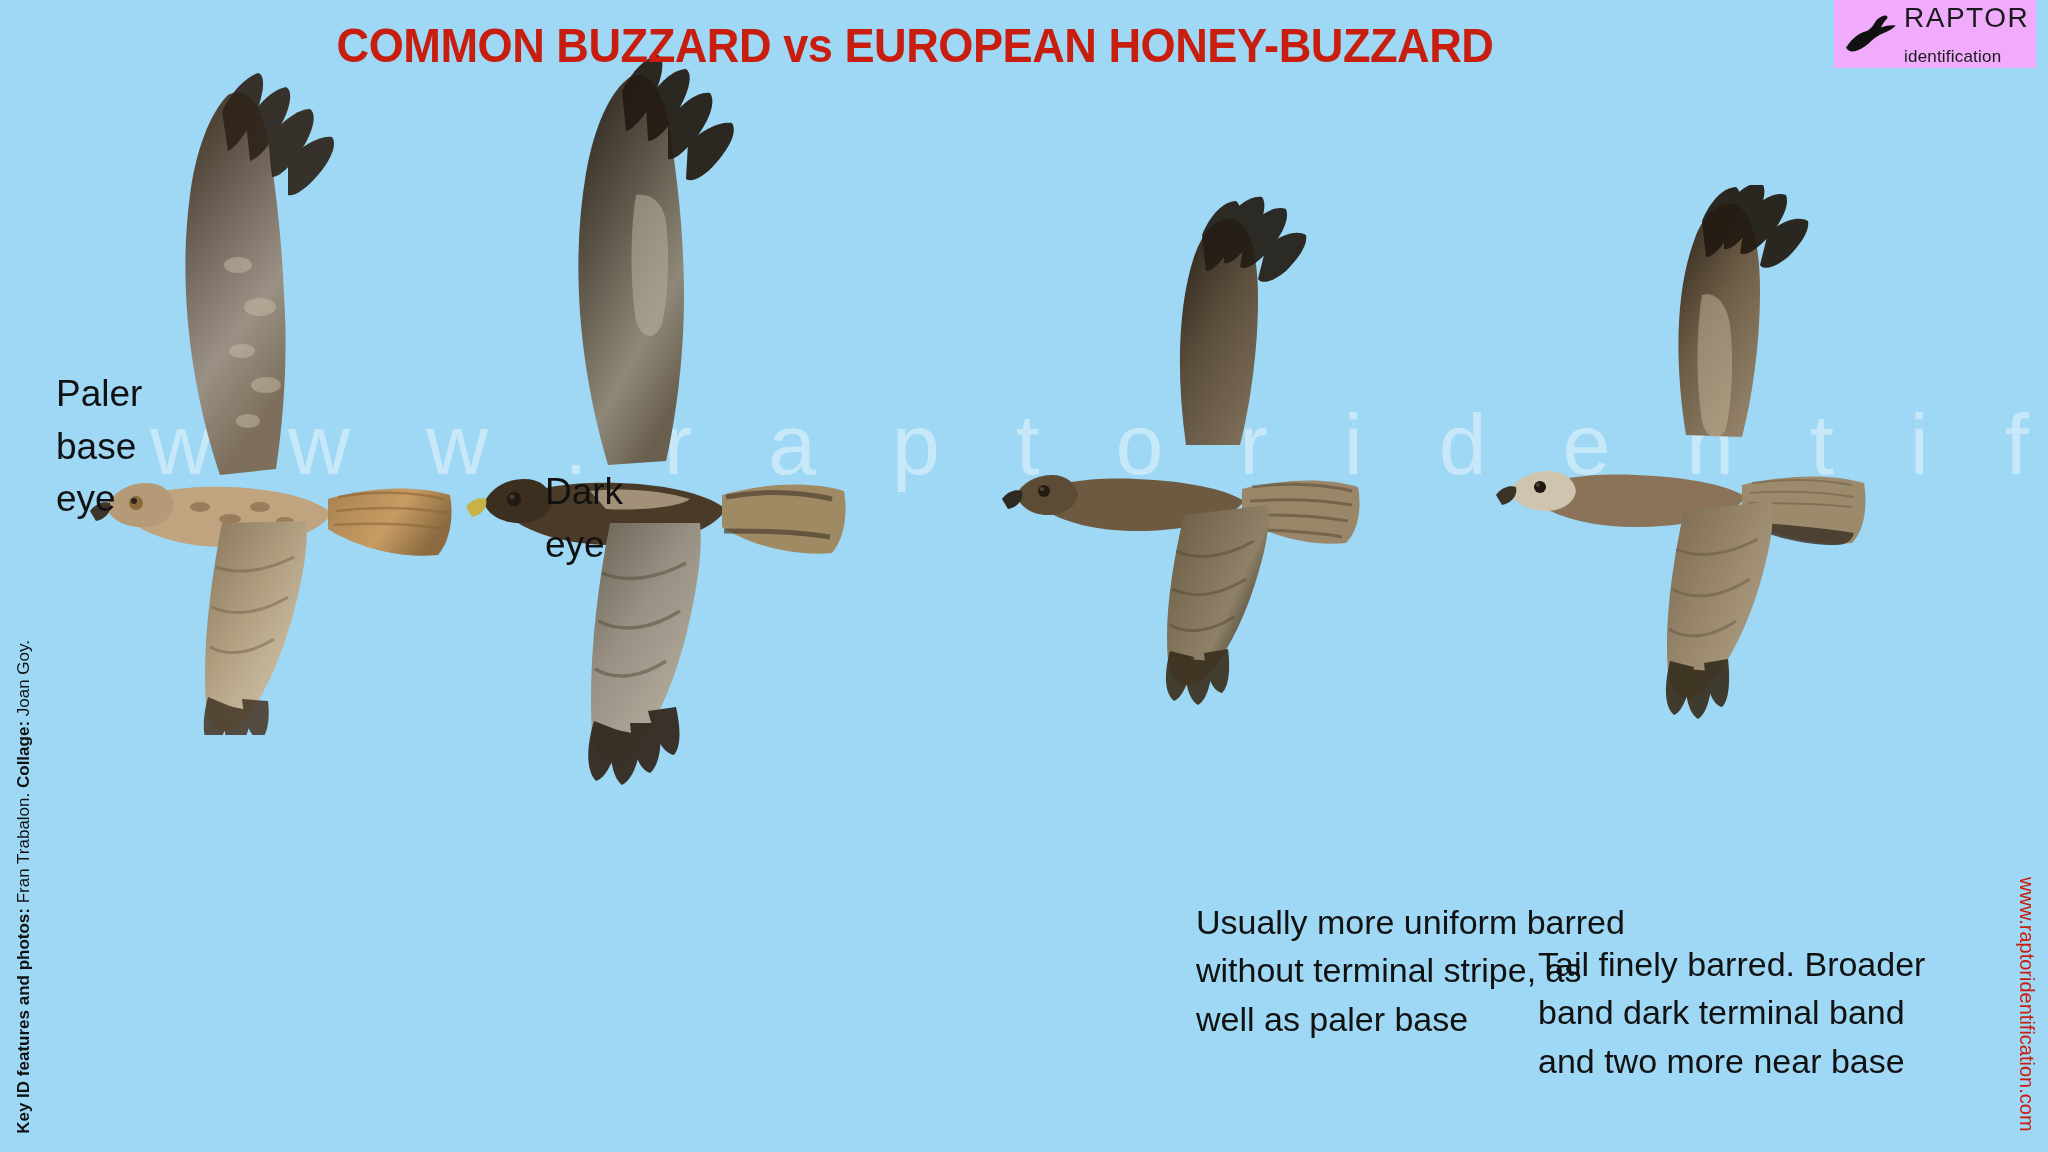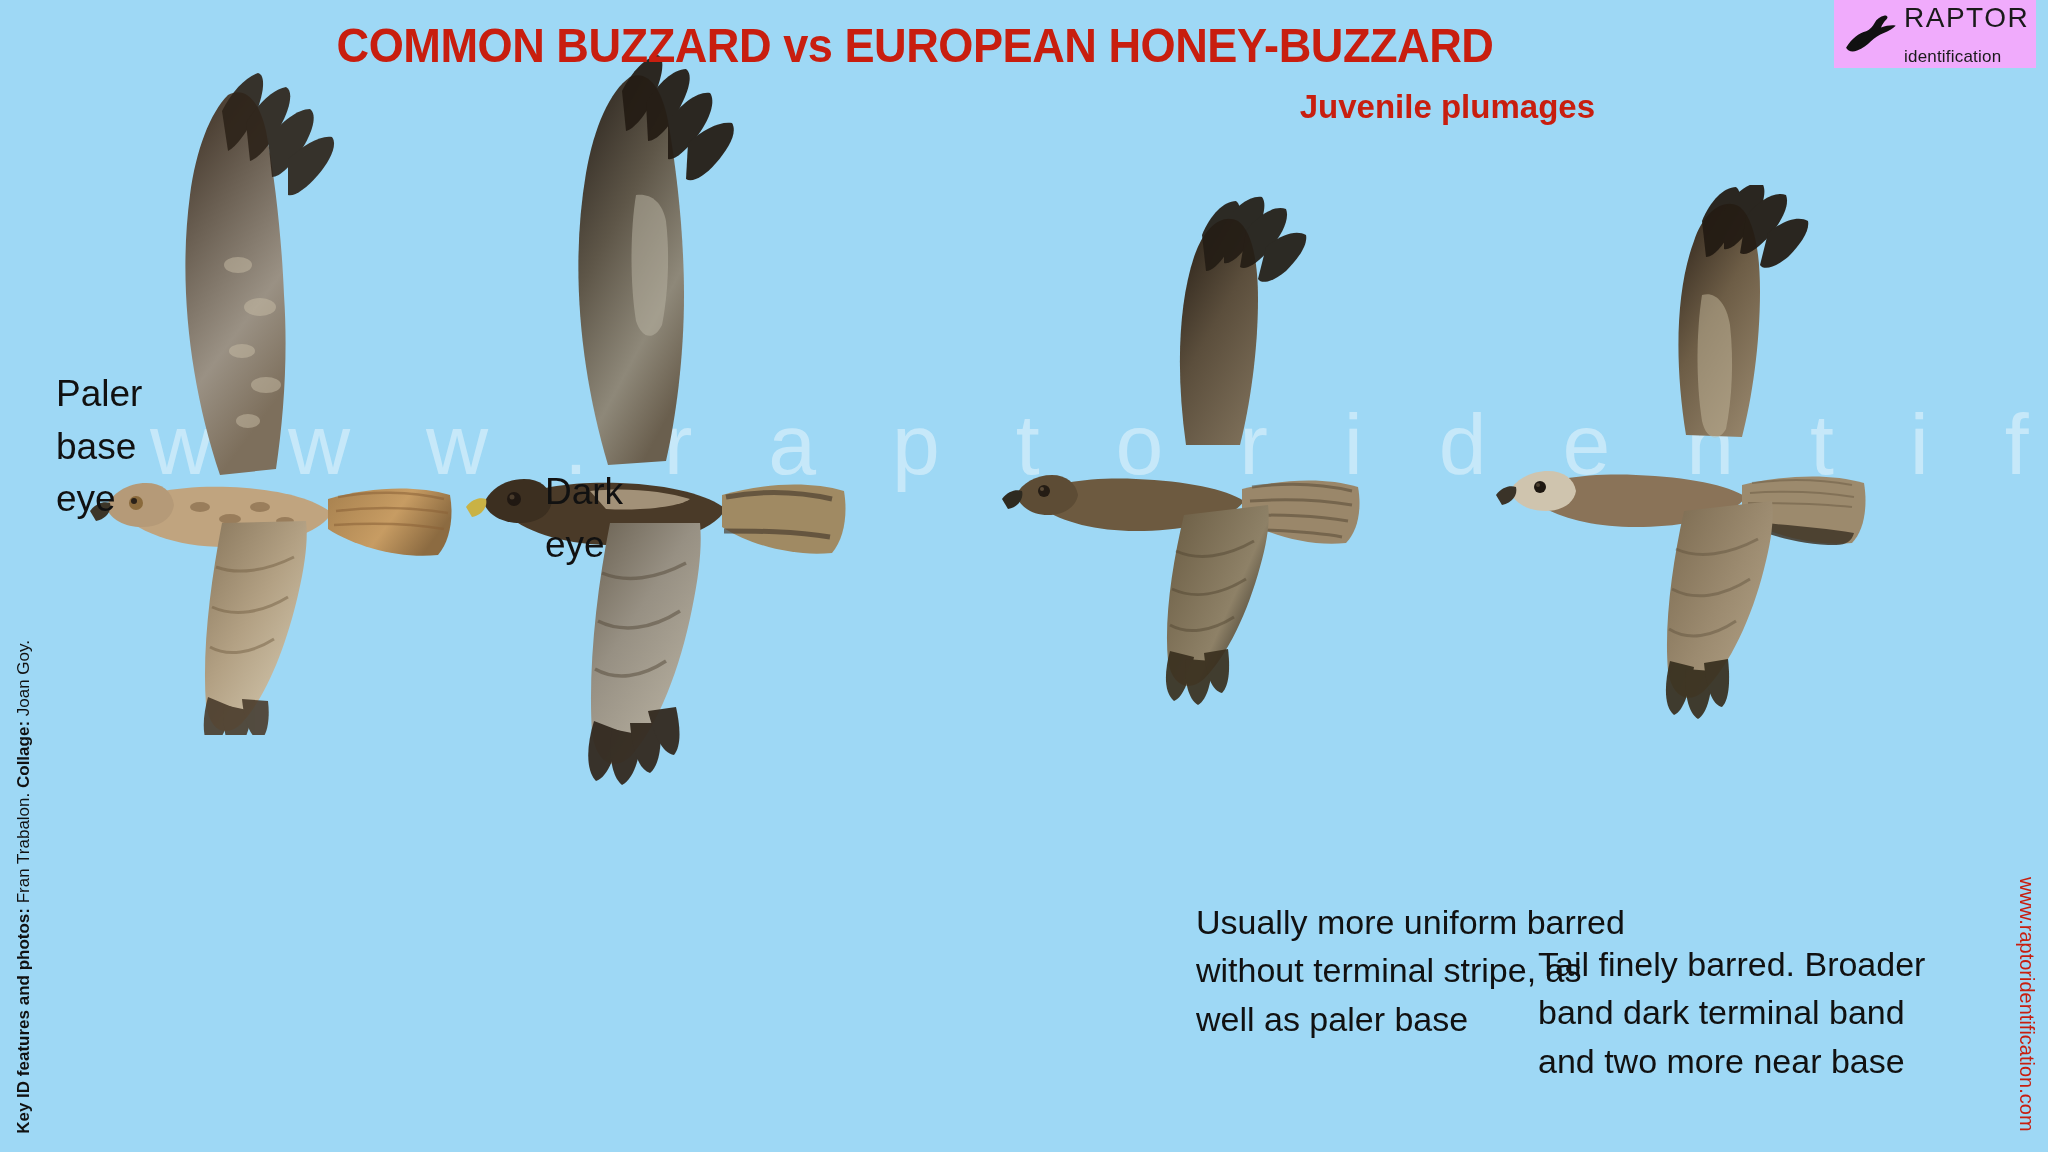--- a/index.html
+++ b/index.html
@@ -401,21 +401,20 @@
       <path d="M189 444 C 208 456 232 452 256 436"></path>
     </g>
     <g fill="#38301f" opacity="0.93">
       <path d="M190 476 C 184 500 184 522 194 530 C 204 526 210 504 214 482 Z"></path>
       <path d="M206 484 C 204 508 208 528 218 534 C 228 528 232 506 232 486 Z"></path>
       <path d="M224 478 C 226 502 232 520 242 522 C 250 514 250 492 248 474 Z"></path>
     </g>
   </svg>
 
   <div class="title">COMMON BUZZARD vs EUROPEAN HONEY-BUZZARD</div>
-  <div class="subtitle">Juvenile plumages</div>
 
   <div class="logo-box">
     <svg class="logo-bird" viewBox="0 0 60 50">
       <path d="M4 40 C 10 30 18 24 26 22 C 30 20 33 17 35 13
                C 37 9 41 6 46 5 C 49 5 50 7 48 9 C 45 12 43 15 42 18
                C 48 16 54 15 58 16 C 55 19 50 22 45 24
                C 40 26 35 29 31 33 C 27 37 22 41 16 43 C 11 45 6 44 4 40 Z" fill="#111111"></path>
       <path d="M26 22 C 22 26 18 32 16 38 C 20 36 25 32 29 27 Z" fill="#111111"></path>
     </svg>
     <span class="logo-text">

